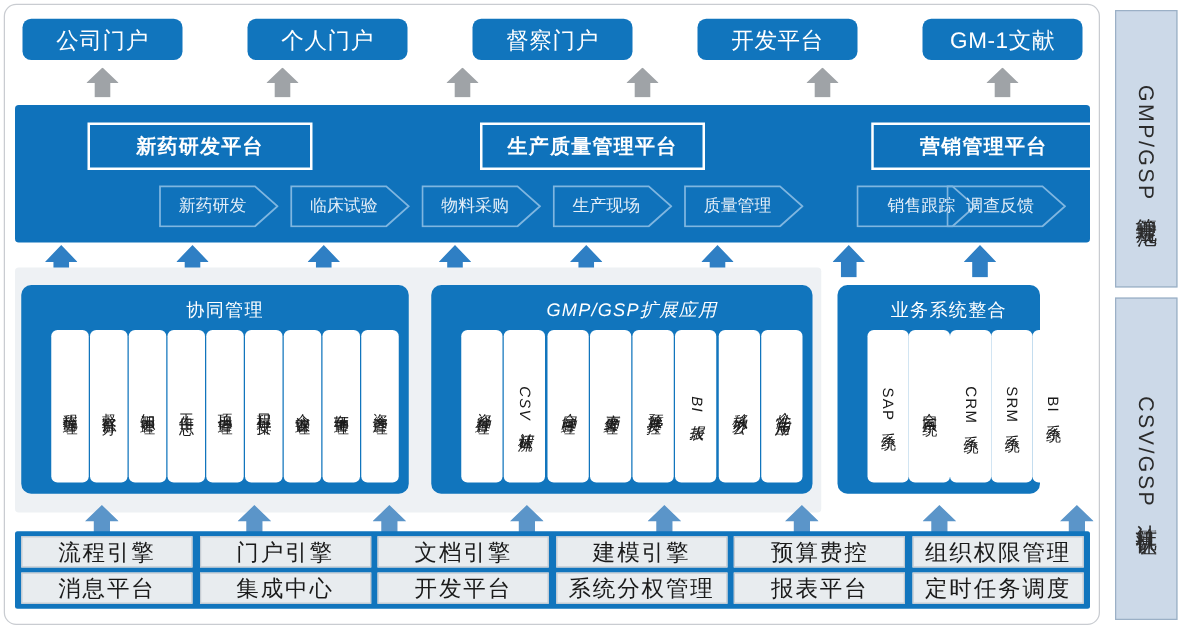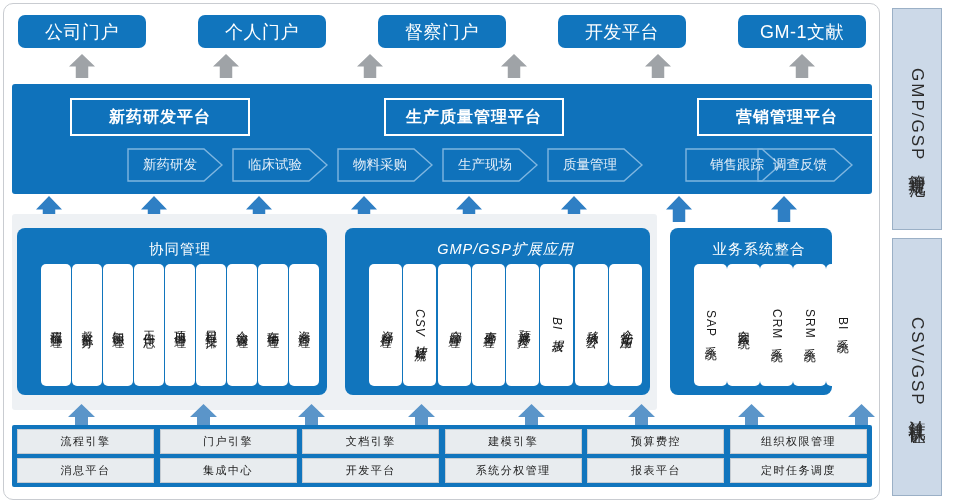--- a/index.html
+++ b/index.html
@@ -218,21 +218,21 @@
   .eng-row {
     display: flex;
     justify-content: space-between;
     height: 25px;
   }
   .eng-cell {
     width: 137px;
     background: #e8ecef;
     border: 1px solid #c6ccd2;
     color: #1a1a1a;
-    font-size: 11px;
+    font-size: 18px;
     display: flex; align-items: center; justify-content: center;
     letter-spacing: 1.5px;
     white-space: nowrap;
   }
 
   
   .side-panel {
     position: absolute;
     background: #ccd9e8;
     border: 1px solid #9bb0c6;

